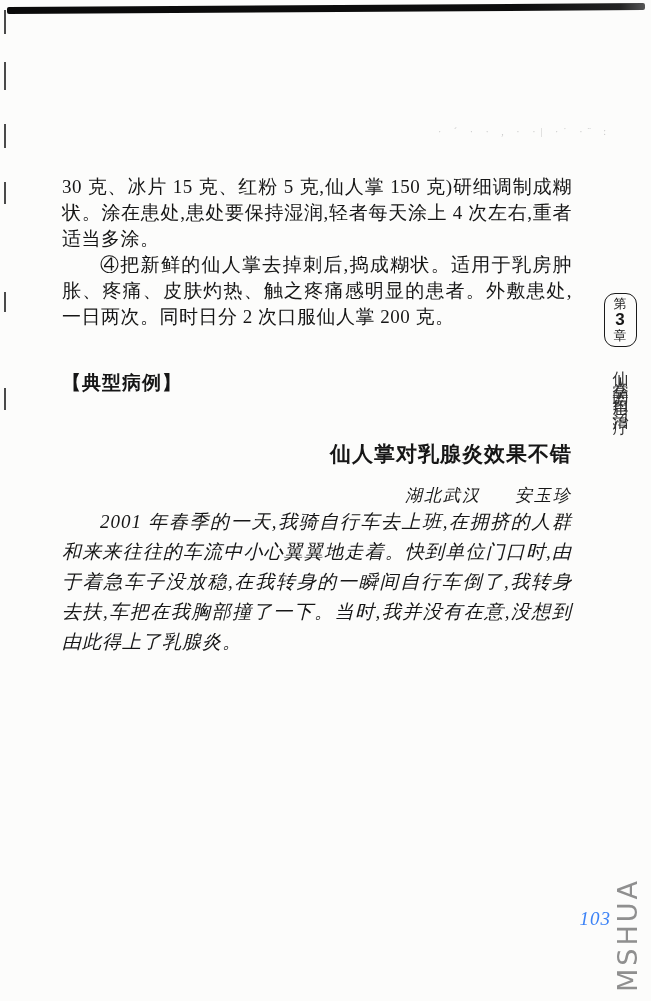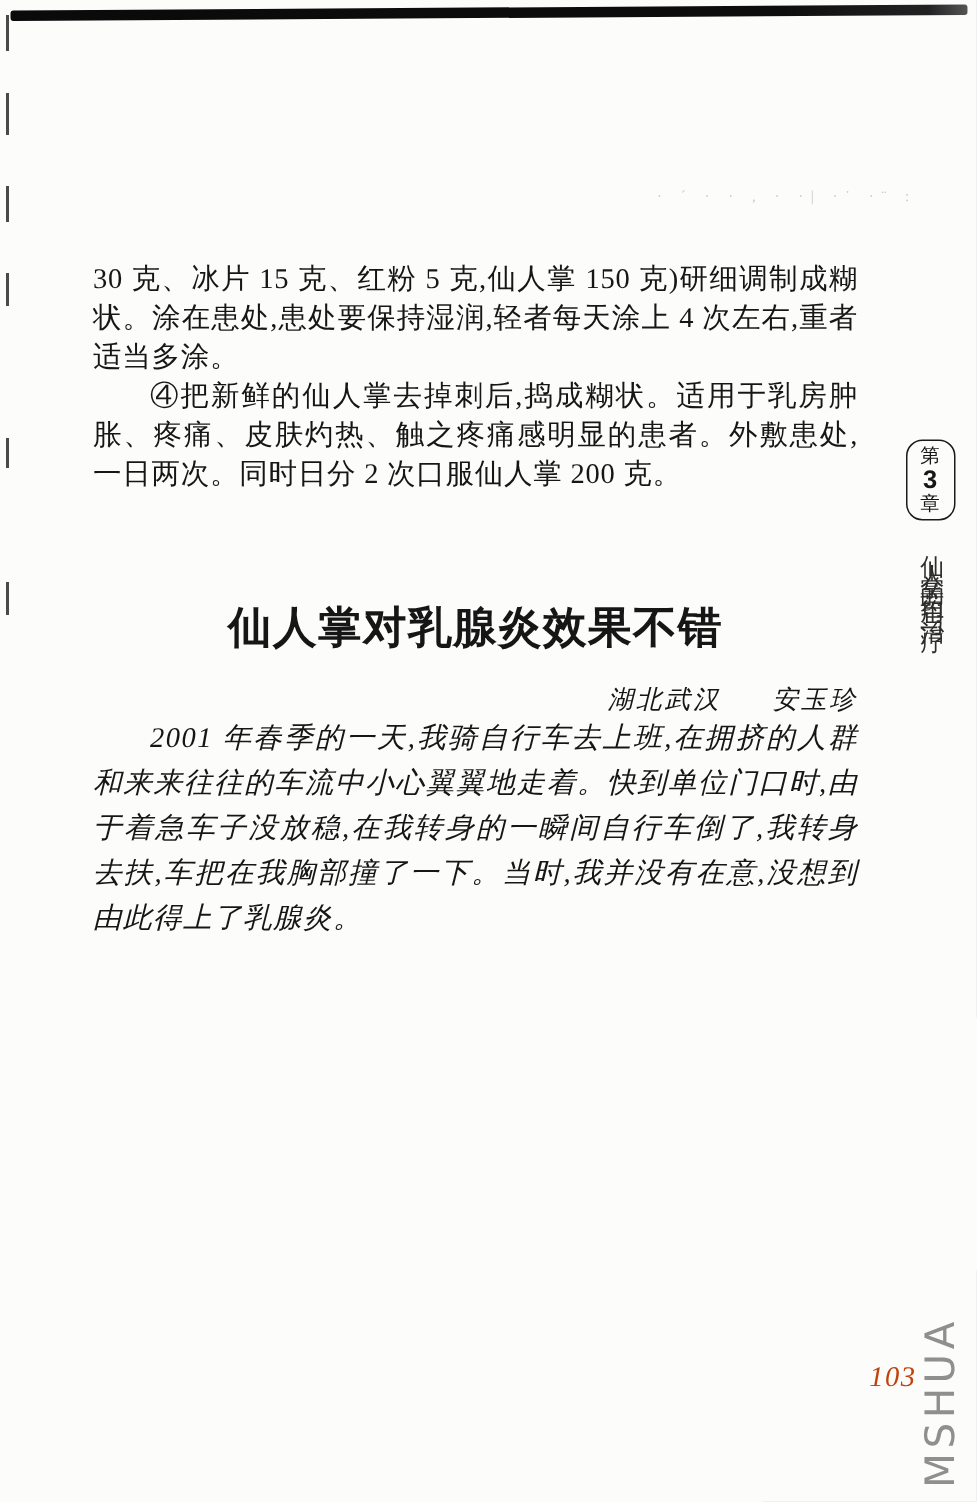--- a/index.html
+++ b/index.html
@@ -61,24 +61,24 @@
   }
   .indent { text-indent: 2em; }
   .section-header {
     margin-top: 40px;
     font-size: 19px;
     font-weight: bold;
     letter-spacing: 1px;
     font-family: "Liberation Sans", "DejaVu Sans", sans-serif;
   }
   .case-title {
-    margin-top: 69px;
-    font-size: 29px;
+    margin-top: 44px;
+    font-size: 21px;
     font-weight: bold;
-    text-align: center;
+    text-align: right;
     letter-spacing: 1px;
   }
   .byline {
     margin-top: 16px;
     text-align: right;
     font-size: 17px;
     font-style: italic;
     letter-spacing: 2px;
   }
   .byline-gap { display: inline-block; width: 2em; }
@@ -119,21 +119,21 @@
     font-size: 16px;
     letter-spacing: 6px;
     color: #2c2c2c;
     height: 215px;
   }
   .page-number {
     position: absolute;
     top: 908px; right: 40px;
     font-size: 19px;
     font-style: italic;
-    color: #c2410c;
+    color: #3b82f6;
     letter-spacing: 1px;
   }
   .watermark {
     position: absolute;
     top: 922px; left: 572px;
     width: 110px; height: 30px;
     transform: rotate(-90deg);
     font-family: "DejaVu Sans", "Liberation Sans", sans-serif;
     font-size: 27px;
     letter-spacing: 3px;
@@ -154,20 +154,21 @@
   <div class="edge-tick tick-4"></div>
   <div class="edge-tick tick-5"></div>
   <div class="edge-tick tick-6"></div>
 
   <div class="faint-header">· ´ ·  ·  ,  · ·|  ·˙ ·¨  :</div>
 
   <main class="text-col">
     <p class="body-serif">30 克、冰片 15 克、红粉 5 克,仙人掌 150 克)研细调制成糊状。涂在患处,患处要保持湿润,轻者每天涂上 4 次左右,重者适当多涂。</p>
     <p class="body-serif indent">④把新鲜的仙人掌去掉刺后,捣成糊状。适用于乳房肿胀、疼痛、皮肤灼热、触之疼痛感明显的患者。外敷患处,一日两次。同时日分 2 次口服仙人掌 200 克。</p>
 
+    <h3 class="section-header">【典型病例】</h3>
 
     <h2 class="case-title">仙人掌对乳腺炎效果不错</h2>
 
     <div class="byline">
       <span>湖北武汉</span><span class="byline-gap"></span><span>安玉珍</span>
     </div>
 
     <p class="story indent">2001 年春季的一天,我骑自行车去上班,在拥挤的人群和来来往往的车流中小心翼翼地走着。快到单位门口时,由于着急车子没放稳,在我转身的一瞬间自行车倒了,我转身去扶,车把在我胸部撞了一下。当时,我并没有在意,没想到由此得上了乳腺炎。</p>
   </main>
 

